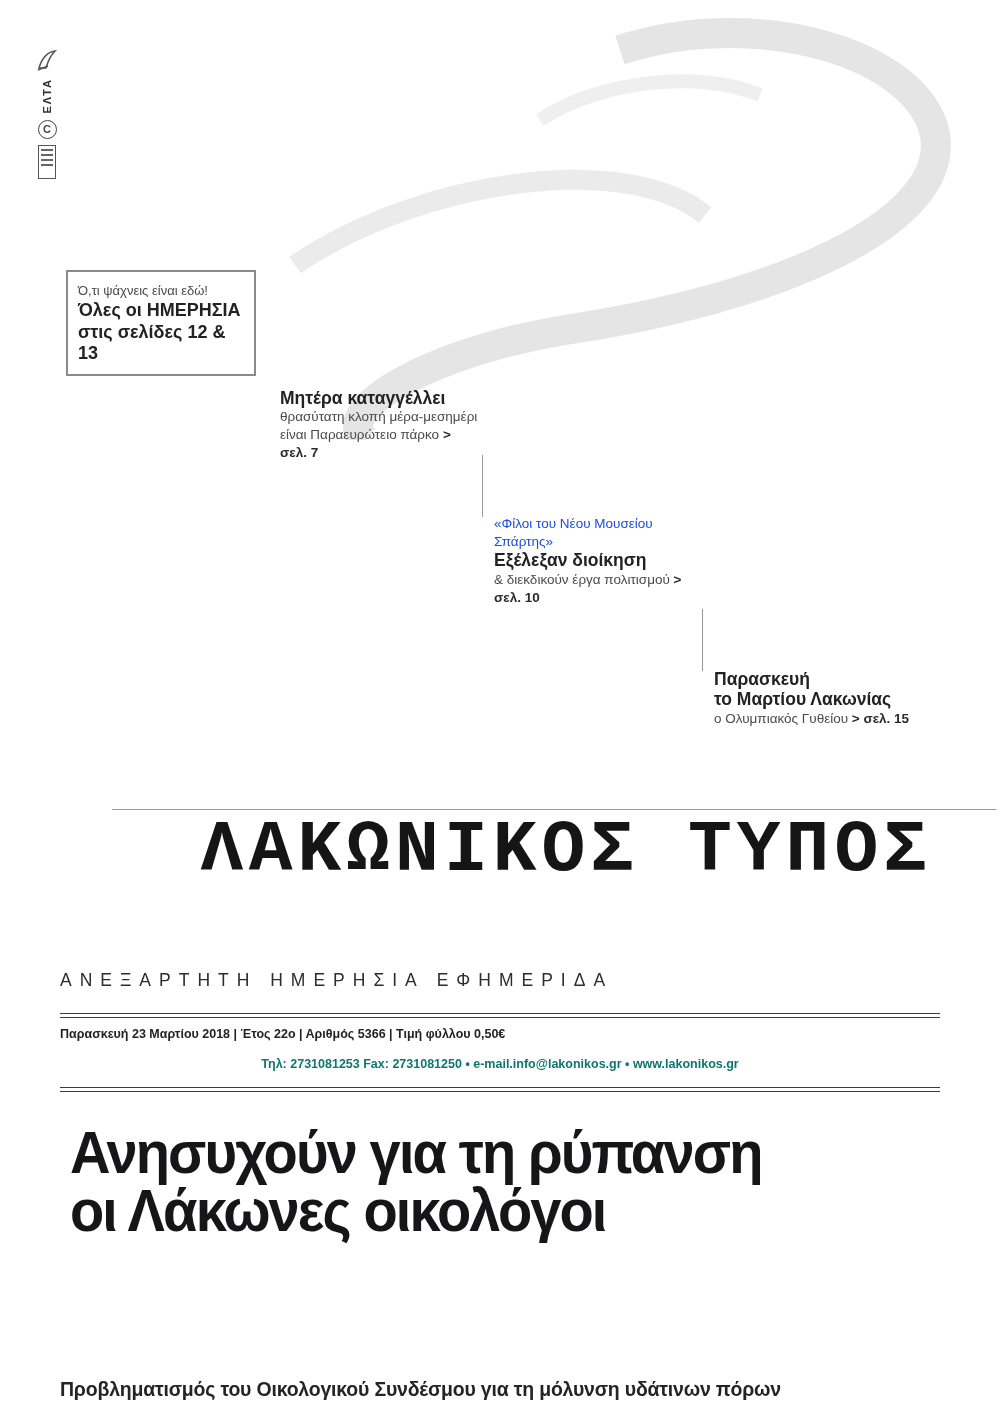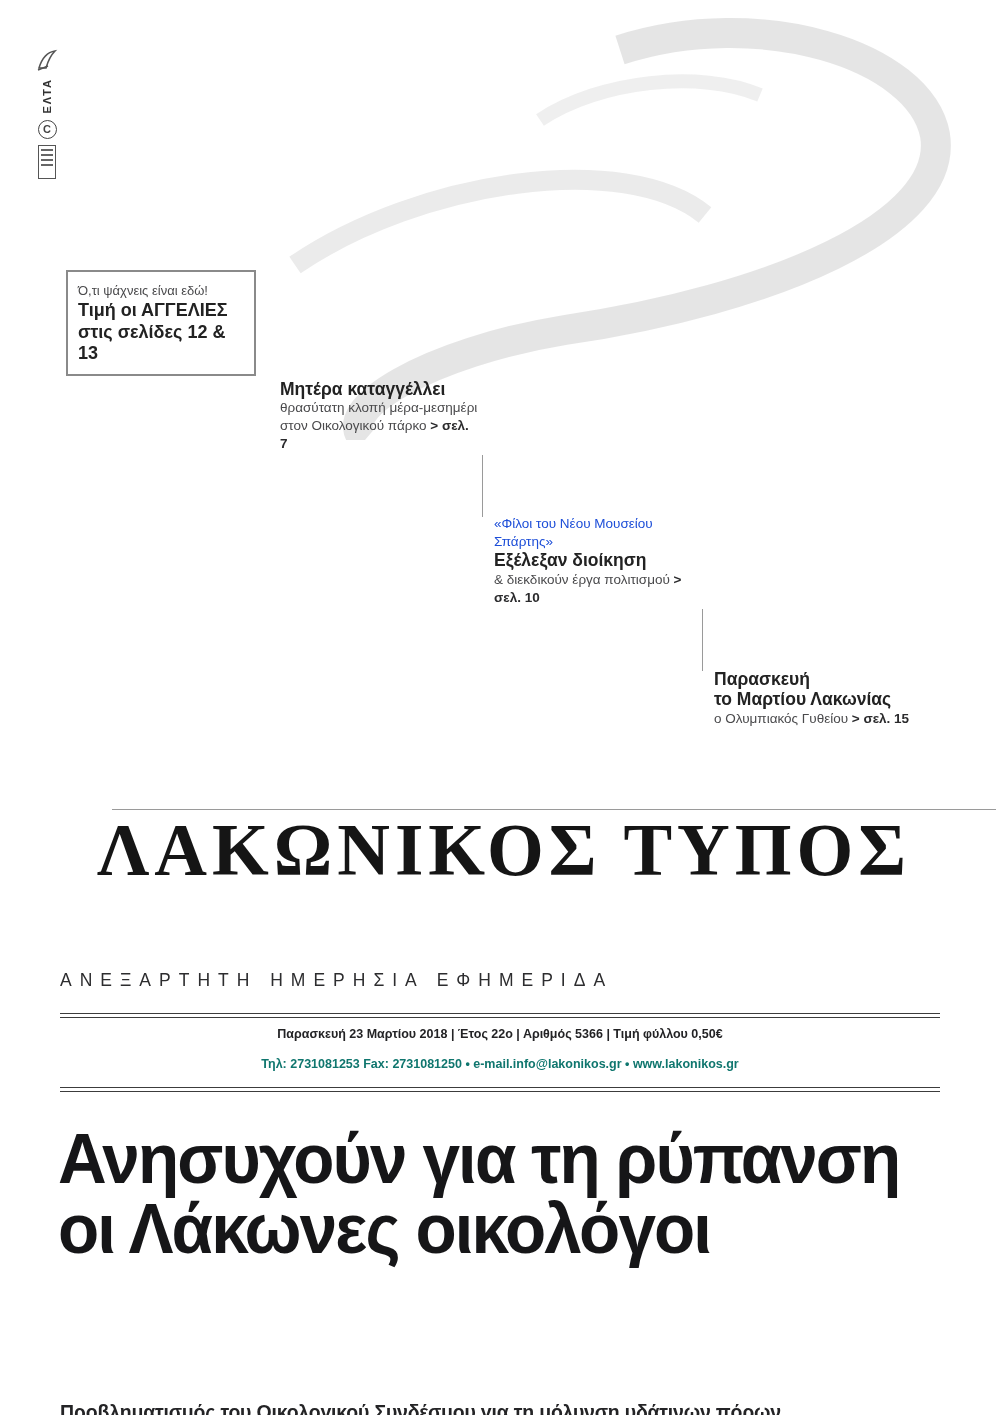--- a/index.html
+++ b/index.html
@@ -19,30 +19,30 @@
   .cb-l1{font-size:13px;color:#4a4a4c;margin-bottom:2px;}
   .cb-l2{font-size:18px;font-weight:bold;color:#222;line-height:1.2;}
   .teaser{line-height:1.32;}
   .t-title{font-size:17.5px;font-weight:bold;color:#222;line-height:1.18;}
   .t-kicker{font-size:13.5px;color:#1d4ed8;}
   .t-line{font-size:13.5px;color:#4a4a4c;}
   .t-ref{font-weight:bold;color:#2b2b2d;}
   .vdiv{width:1px;background:#9a9a9a;}
   .rule{background:#9a9a9a;height:1px;}
   
-  .mast-title{left:64px;top:138px;width:880px;text-align:center;font-family:Liberation Serif, serif;
+  .mast-title{left:52px;top:138px;width:880px;text-align:right;font-family:Liberation Mono, monospace;
               font-weight:bold;font-size:73px;letter-spacing:5px;color:#151515;line-height:1;white-space:nowrap;}
   .mast-sub{left:60px;top:221px;width:880px;font-size:17.5px;letter-spacing:8px;color:#2d2d2f;}
   .drule{border-top:1px solid #3c3c3c;border-bottom:1px solid #3c3c3c;height:3px;box-sizing:content-box;}
-  .dateline{left:60px;top:252px;width:880px;text-align:center;font-size:12.5px;font-weight:bold;color:#232325;}
+  .dateline{left:60px;top:252px;width:880px;font-size:12.5px;font-weight:bold;color:#232325;}
   .contact{left:60px;top:268px;width:880px;text-align:center;font-size:12.5px;font-weight:bold;color:#0f766e;}
   
   .cond{display:inline-block;transform:scaleX(.95);transform-origin:0 50%;white-space:nowrap;}
   .kicker{left:60px;top:294px;width:720px;font-size:21px;font-weight:bold;color:#1d1d1f;letter-spacing:-.3px;}
-  .headline1{left:58px;top:316px;width:740px;font-size:71px;font-weight:bold;color:#161618;line-height:.99;letter-spacing:-2px;}
+  .headline1{left:70px;top:316px;width:740px;font-size:59px;font-weight:bold;color:#161618;line-height:.99;letter-spacing:-2px;}
   .subhead1{left:60px;top:452px;width:720px;font-size:20.5px;font-weight:bold;color:#242426;letter-spacing:-.2px;}
 </style>
 </head>
 <body>
 
 <div class="page">
 
   <svg class="watermark" width="1000" height="440" viewBox="0 0 1000 440">
     <path d="M620 50 C 760 5, 920 55, 935 135 C 950 225, 770 300, 565 330 C 430 352, 330 410, 365 440" stroke="#dedede" stroke-width="30" fill="none" opacity="0.8"></path>
     <path d="M295 265 C 420 180, 625 150, 705 215" stroke="#e4e4e4" stroke-width="20" fill="none" opacity="0.75"></path>
@@ -59,28 +59,28 @@
     <div class="stamp-box">
         <i></i>
         <i></i>
         <i></i>
         <i></i>
       </div>
   </div>
 
   <div class="abs classified-box z">
     <div class="cb-l1">Ό,τι ψάχνεις είναι εδώ!</div>
-    <div class="cb-l2">Τιμή οι ΑΓΓΕΛΙΕΣ</div>
+    <div class="cb-l2">Όλες οι ΗΜΕΡΗΣΙΑ</div>
     <div class="cb-l2">στις σελίδες 12 &amp; 13</div>
   </div>
 
-  <div class="abs teaser z" style="left:280px;top:53px;width:198px;">
+  <div class="abs teaser z" style="left:280px;top:62px;width:198px;">
     <div class="t-title">Μητέρα καταγγέλλει</div>
     <div class="t-line">θρασύτατη κλοπή μέρα-μεσημέρι</div>
-    <div class="t-line"><span>στον Οικολογικού πάρκο</span> <span class="t-ref">&gt; σελ. 7</span></div>
+    <div class="t-line"><span>είναι Παραευρώτειο πάρκο</span> <span class="t-ref">&gt; σελ. 7</span></div>
   </div>
 
   <div class="abs vdiv z" style="left:482px;top:55px;height:62px;"></div>
 
   <div class="abs teaser z" style="left:494px;top:53px;width:202px;">
     <div class="t-kicker">«Φίλοι του Νέου Μουσείου Σπάρτης»</div>
     <div class="t-title">Εξέλεξαν διοίκηση</div>
     <div class="t-line"><span>&amp; διεκδικούν έργα πολιτισμού</span> <span class="t-ref">&gt; σελ. 10</span></div>
   </div>
 

